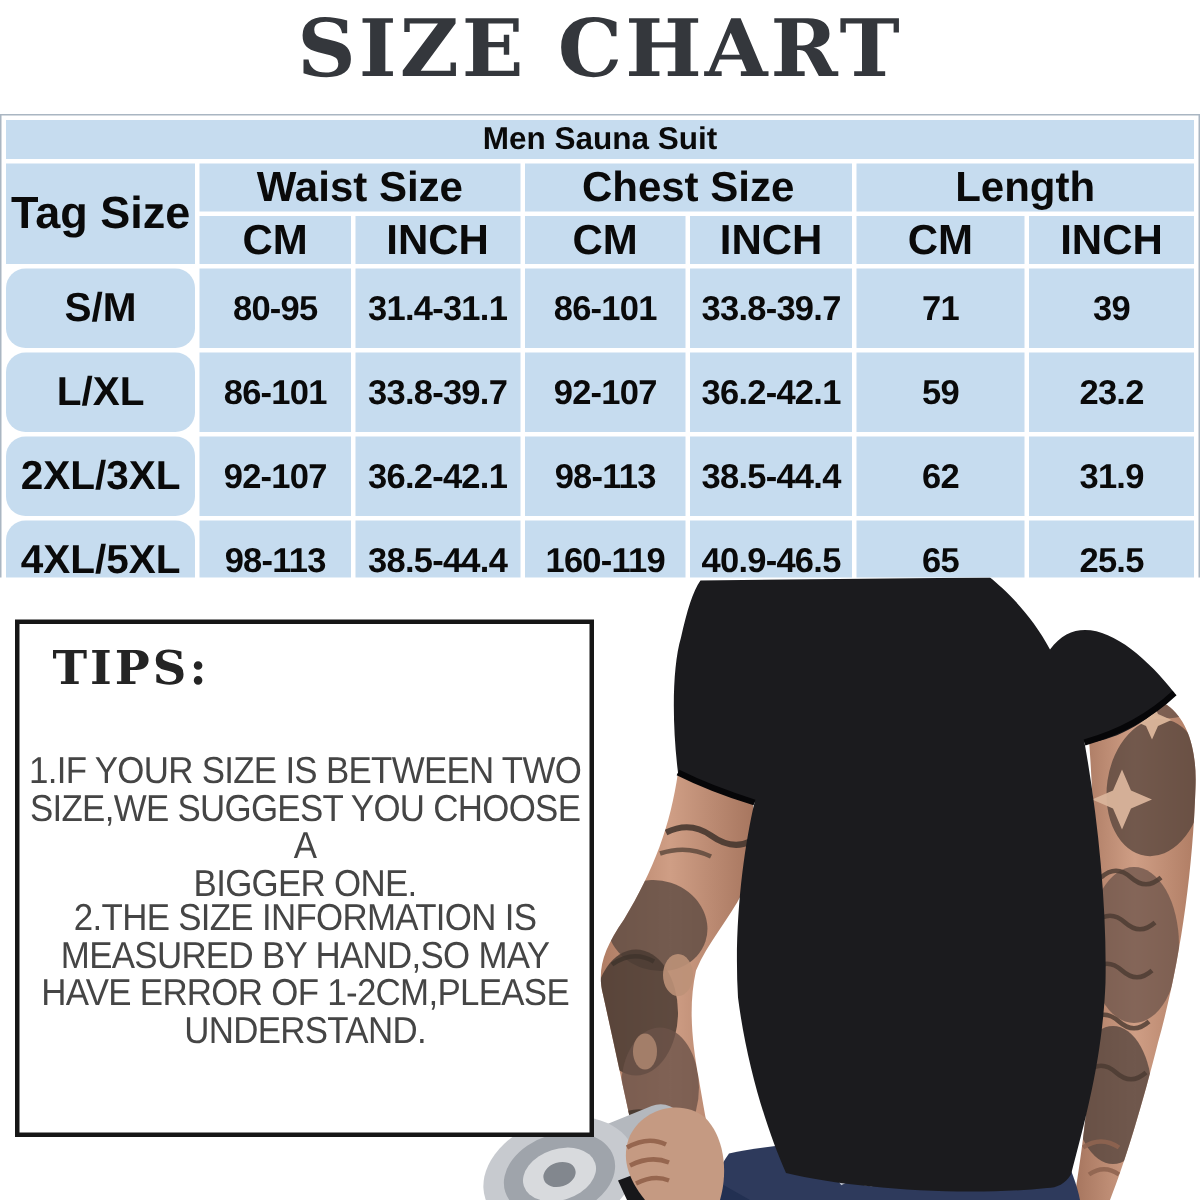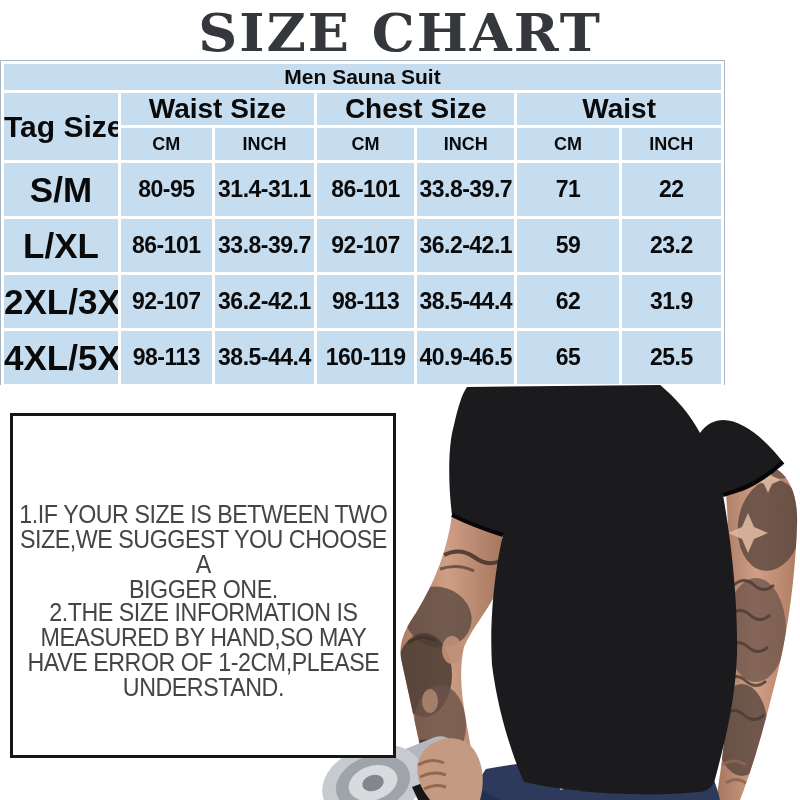--- a/index.html
+++ b/index.html
@@ -27,41 +27,42 @@
     font-family:"DejaVu Serif", serif;
     font-weight:bold;
     font-size:54px;line-height:56px;
     letter-spacing:2px;
     color:var(--title_color);
     transform:scaleY(0.98);
   }
   
   .size-table-wrap{position:absolute;top:60px;left:0;width:800px;}
   table.size-table{
-    width:725px;
+    width:800px;
     border-collapse:separate;
     border-spacing:3px;
     border:1px solid #aab6c2;
     background:#ffffff;
     table-layout:fixed;
+    margin-top:16px;
   }
   table.size-table td,table.size-table th{
     background:var(--table_blue);
     color:#0a0a0a;
     font-weight:bold;
     text-align:center;
     vertical-align:middle;
     overflow:hidden;
     white-space:nowrap;
   }
   td.caption-cell{height:26px;font-size:21px;}
   th.group-cell{height:26px;font-size:28px;}
   th.corner-cell{font-size:30px;}
-  th.unit-cell{height:32px;font-size:18px;}
-  td.tag-cell{height:53px;font-size:35px;}
+  th.unit-cell{height:32px;font-size:28px;}
+  td.tag-cell{height:53px;font-size:27px;border-radius:13px;}
   td.num-cell{font-size:23px;letter-spacing:-0.5px;}
   
   .photo{position:absolute;left:0;top:385px;width:800px;height:415px;background:#fff;}
   .photo svg{display:block;}
   .skinL{fill:url(#skinGL);}
   .skinR{fill:url(#skinGR);}
   .tee{fill:var(--tshirt_black);}
   .shorts{fill:var(--shorts_navy);}
   
   .tips-box{
@@ -110,38 +111,38 @@
         <col style="width:14.2%">
     </colgroup>
     <tbody>
       <tr>
         <td class="caption-cell" colspan="7">Men Sauna Suit</td>
       </tr>
       <tr>
         <th class="corner-cell" rowspan="2">Tag Size</th>
         <th class="group-cell" colspan="2">Waist Size</th>
         <th class="group-cell" colspan="2">Chest Size</th>
-        <th class="group-cell" colspan="2">Waist</th>
+        <th class="group-cell" colspan="2">Length</th>
       </tr>
       <tr>
         <th class="unit-cell">CM</th>
         <th class="unit-cell">INCH</th>
         <th class="unit-cell">CM</th>
         <th class="unit-cell">INCH</th>
         <th class="unit-cell">CM</th>
         <th class="unit-cell">INCH</th>
       </tr>
       <tr>
         <td class="tag-cell">S/M</td>
         <td class="num-cell">80-95</td>
         <td class="num-cell">31.4-31.1</td>
         <td class="num-cell">86-101</td>
         <td class="num-cell">33.8-39.7</td>
         <td class="num-cell">71</td>
-        <td class="num-cell">22</td>
+        <td class="num-cell">39</td>
       </tr>
       <tr>
         <td class="tag-cell">L/XL</td>
         <td class="num-cell">86-101</td>
         <td class="num-cell">33.8-39.7</td>
         <td class="num-cell">92-107</td>
         <td class="num-cell">36.2-42.1</td>
         <td class="num-cell">59</td>
         <td class="num-cell">23.2</td>
       </tr>
@@ -244,20 +245,21 @@
     <path d="M412 402 L444 390 L456 415 L418 415 Z" fill="#17171a"></path>
 
     <g>
       <path d="M420 372 C430 352 456 348 470 360 C482 372 486 394 480 415 L430 415 C418 400 414 386 420 372 Z" fill="#c59a82"></path>
       <path d="M418 380 q14 -8 26 -2 M420 392 q14 -7 26 -2 M424 404 q12 -6 22 -2" stroke="#96664f" stroke-width="3" fill="none"></path>
     </g>
   </svg>
 </div>
 
 <div class="tips-box">
+  <div class="tips-heading">TIPS:</div>
   <div class="tip tip-1">
     <div>1.IF YOUR SIZE IS BETWEEN TWO</div>
     <div>SIZE,WE SUGGEST YOU CHOOSE A</div>
     <div>BIGGER ONE.</div>
   </div>
   <div class="tip tip-2">
     <div>2.THE SIZE INFORMATION IS</div>
     <div>MEASURED BY HAND,SO MAY</div>
     <div>HAVE ERROR OF 1-2CM,PLEASE</div>
     <div>UNDERSTAND.</div>

